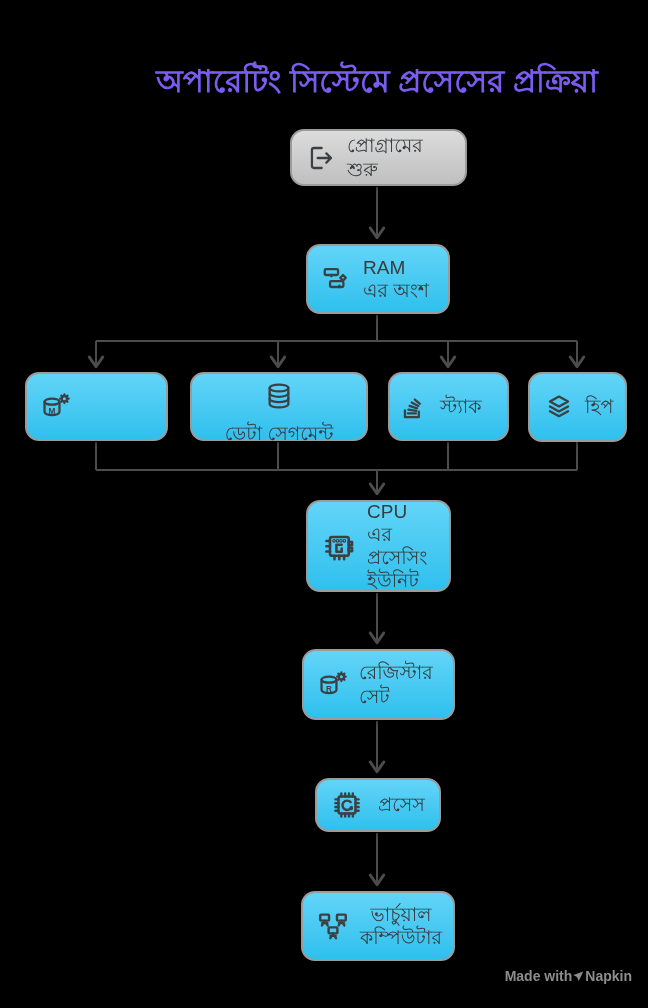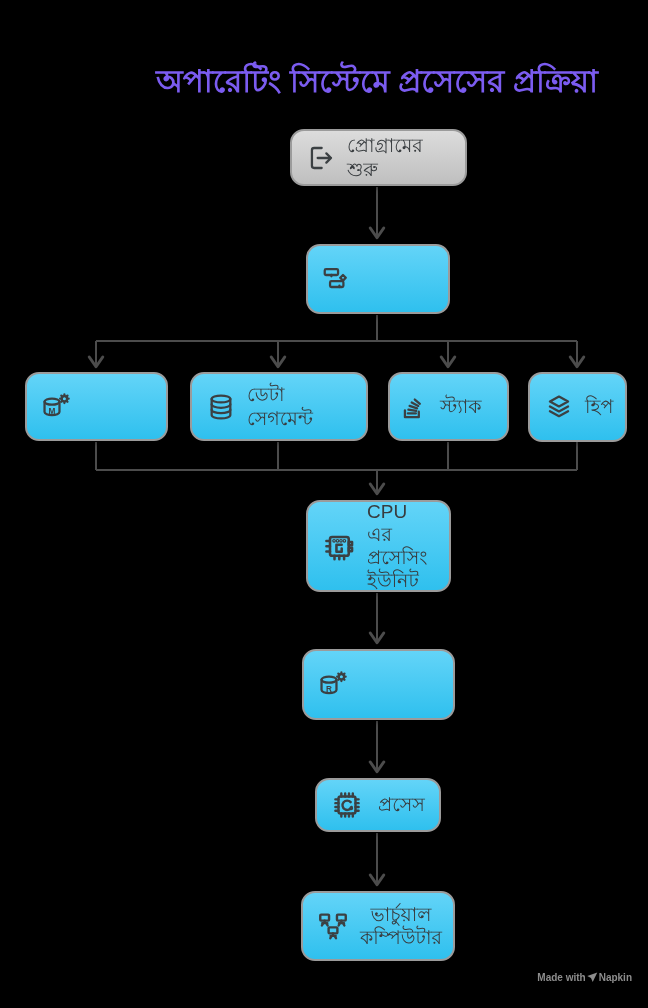--- a/index.html
+++ b/index.html
@@ -34,30 +34,30 @@
   .node--cyan{background:linear-gradient(180deg,var(--cyan-top) 0%,var(--cyan-bottom) 100%);}
   .node--gray{background:linear-gradient(180deg,var(--gray-top) 0%,var(--gray-bottom) 100%);}
   .node .icon{flex:0 0 auto;display:flex;align-items:center;justify-content:center;}
   .node .icon svg{stroke:#3b4043;fill:none;stroke-width:1.7;stroke-linecap:round;stroke-linejoin:round;}
   .node .icon text{stroke:none;fill:#3b4043;font-weight:700;font-family:"Liberation Sans",sans-serif;}
   .label{flex:1 1 auto;}
   
   .pos-start   {left:290px;top:129px;width:177px;height:57px;}
   .pos-ram     {left:306px;top:244px;width:144px;height:70px;}
   .pos-code    {left:25px; top:372px;width:143px;height:69px;}
-  .pos-data    {left:190px;top:372px;width:178px;height:69px;}
+  .pos-data    {left:190px;top:372px;width:178px;height:69px;flex-direction:column;}
   .pos-stack   {left:388px;top:372px;width:121px;height:69px;padding-left:8px;}
   .pos-heap    {left:528px;top:372px;width:99px; height:70px;}
   .pos-cpu     {left:306px;top:500px;width:145px;height:92px;justify-content:space-between;}
   .pos-register{left:302px;top:649px;width:153px;height:71px;}
   .pos-process {left:315px;top:778px;width:126px;height:54px;gap:14px;}
   .pos-virtual {left:301px;top:891px;width:154px;height:70px;text-align:center;}
   .watermark{
     position:absolute;right:16px;bottom:24px;display:flex;align-items:center;gap:0;
-    color:var(--watermark);font-size:10px;font-weight:600;
+    color:var(--watermark);font-size:14px;font-weight:600;
   }
   .watermark svg{display:block;}
 </style>
 </head>
 <body>
 
 <div class="stage">
 
   <div class="diagram-title">অপারেটিং সিস্টেমে প্রসেসের প্রক্রিয়া</div>
 
@@ -105,20 +105,21 @@
 
   <div class="node node--cyan pos-ram">
     <span class="icon">
       <svg width="32" height="32" viewBox="0 0 24 24">
         <rect x="2.8" y="4.6" width="10" height="4.4" rx="1"></rect>
         <path d="M16.5 9 L18.6 11.1 L16.5 13.2 L14.4 11.1 Z"></path>
         <rect x="6.8" y="13.6" width="10" height="4.4" rx="1"></rect>
         <path d="M7.8 9 V10 M13.8 17 V18"></path>
       </svg>
     </span>
+    <span class="label">RAM এর অংশ</span>
   </div>
 
   <div class="node node--cyan pos-code">
     <span class="icon">
       <svg width="32" height="32" viewBox="0 0 24 24">
         <ellipse cx="9" cy="8" rx="5.6" ry="2.3"></ellipse>
         <path d="M3.4 8 V15.8 a5.6 2.3 0 0 0 11.2 0 V8"></path>
         <text x="9" y="17" font-size="6.2" text-anchor="middle">M</text>
         <circle cx="18.3" cy="5.8" r="2"></circle>
         <path d="M18.3 2.6 V3.5 M18.3 8.1 V9 M15.1 5.8 H16 M20.6 5.8 H21.5 M16 3.5 l.7 .7 M20.6 3.5 l-.7 .7 M16 8.1 l.7 -.7 M20.6 8.1 l-.7 -.7"></path>
@@ -184,20 +185,21 @@
   <div class="node node--cyan pos-register">
     <span class="icon">
       <svg width="32" height="32" viewBox="0 0 24 24">
         <ellipse cx="9" cy="8" rx="5.6" ry="2.3"></ellipse>
         <path d="M3.4 8 V15.8 a5.6 2.3 0 0 0 11.2 0 V8"></path>
         <text x="9" y="17" font-size="6.2" text-anchor="middle">R</text>
         <circle cx="18.3" cy="5.8" r="2"></circle>
         <path d="M18.3 2.6 V3.5 M18.3 8.1 V9 M15.1 5.8 H16 M20.6 5.8 H21.5 M16 3.5 l.7 .7 M20.6 3.5 l-.7 .7 M16 8.1 l.7 -.7 M20.6 8.1 l-.7 -.7"></path>
       </svg>
     </span>
+    <span class="label">রেজিস্টার সেট</span>
   </div>
 
   <div class="node node--cyan pos-process">
     <span class="icon">
       <svg width="34" height="34" viewBox="0 0 24 24">
         <rect x="6" y="6" width="12" height="12" rx="1.4"></rect>
         <path d="M8 3.8 V6 M10.7 3.8 V6 M13.4 3.8 V6 M16.1 3.8 V6"></path>
         <path d="M8 18 V20.2 M10.7 18 V20.2 M13.4 18 V20.2 M16.1 18 V20.2"></path>
         <path d="M3.8 8 H6 M3.8 10.7 H6 M3.8 13.4 H6 M3.8 16.1 H6"></path>
         <path d="M18 8 H20.2 M18 10.7 H20.2 M18 13.4 H20.2 M18 16.1 H20.2"></path>

